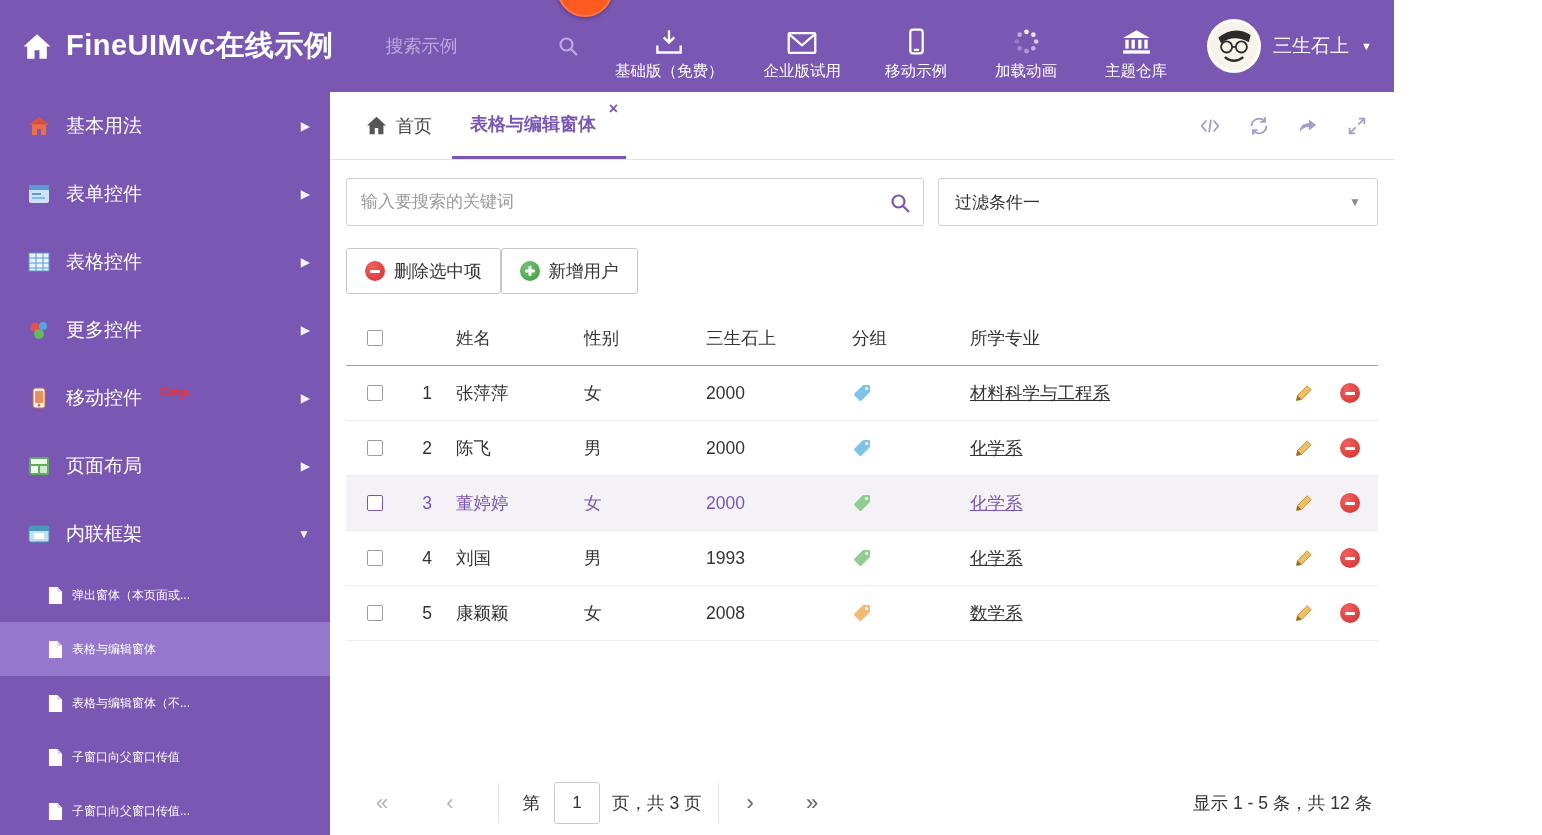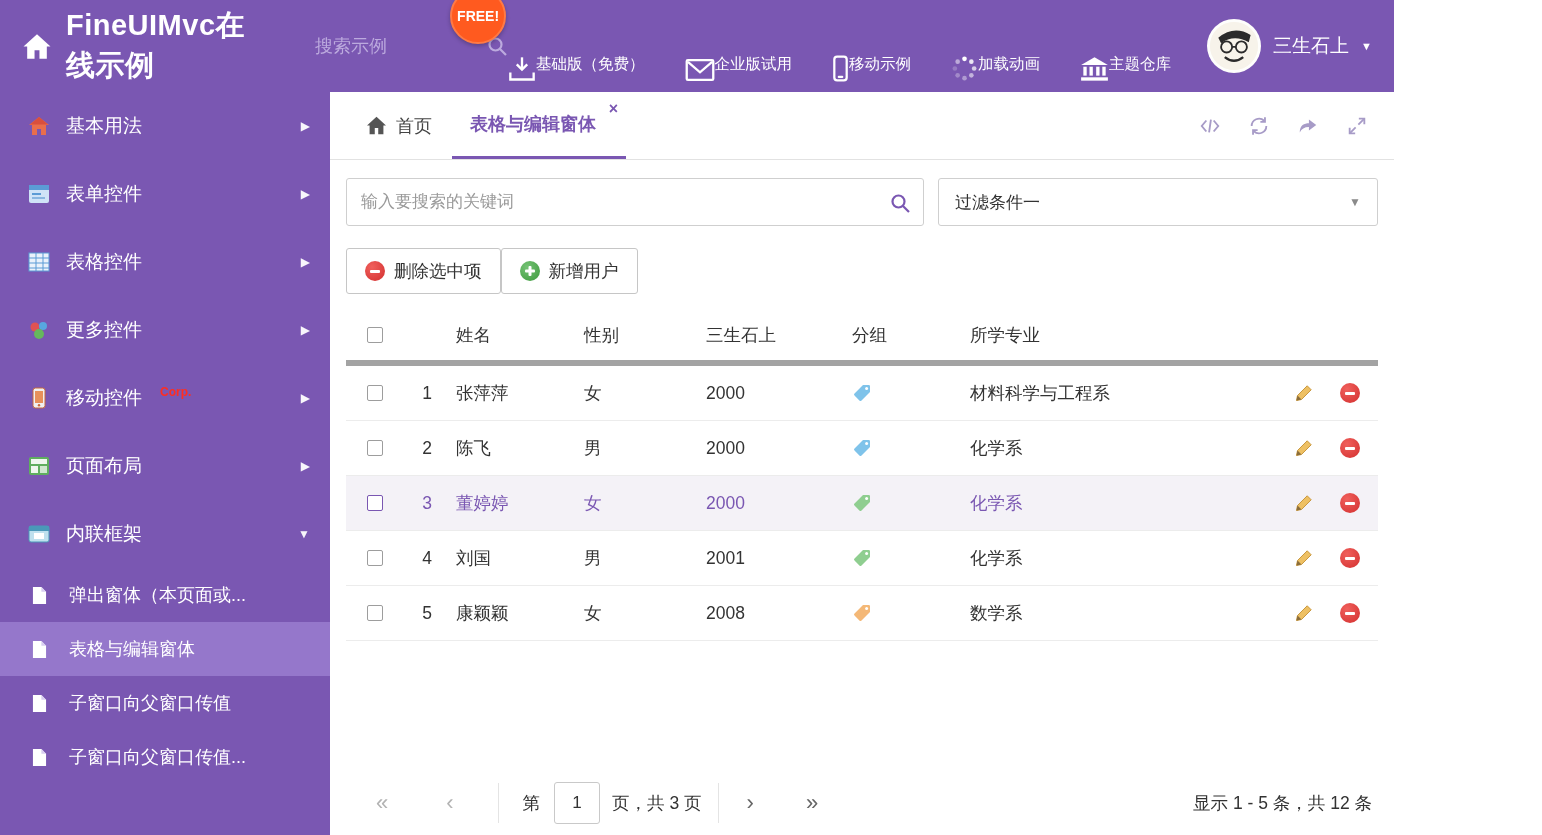--- a/index.html
+++ b/index.html
@@ -19,37 +19,37 @@
   
   .topbar{grid-column:1/3;background:var(--purple);display:flex;align-items:center;padding:0 22px;color:#fff}
   .brand{display:flex;align-items:center;gap:14px;cursor:pointer}
   .brand-title{font-size:29px;font-weight:bold;letter-spacing:.5px}
   .top-search{position:relative;margin-left:52px;display:flex;align-items:center}
   .top-search input{background:transparent;border:none;outline:none;color:#fff;font-size:18px;width:165px;
     font-family:"Liberation Sans","DejaVu Sans",sans-serif}
   .top-search input::placeholder{color:#bcaade}
   .top-search-icon{margin-left:6px;display:flex;cursor:pointer}
   .top-nav{margin-left:auto;display:flex;align-items:flex-end;gap:40px;height:100%;padding-bottom:10px}
-  .top-nav-item{position:relative;display:flex;flex-direction:row;align-items:flex-start;cursor:pointer;min-width:70px}
+  .top-nav-item{position:relative;display:flex;flex-direction:column;align-items:center;gap:6px;cursor:pointer;min-width:70px}
   .tn-icon{height:28px;display:flex;align-items:flex-end}
   .tn-label{font-size:15.5px;white-space:nowrap}
   .free-badge{position:absolute;left:-58px;top:-66px;width:56px;height:56px;border-radius:50%;
     background:#ff5a1f;border:2px solid #ff7a45;display:flex;align-items:center;justify-content:center;
     font-size:14px;font-weight:bold;color:#fff;box-shadow:0 2px 4px rgba(0,0,0,.25)}
   .user{margin-left:36px;display:flex;align-items:center;gap:12px;cursor:pointer}
   .avatar{width:54px;height:54px;border-radius:50%;overflow:hidden;border:3px solid rgba(255,255,255,.85);background:#f7f3ea;flex:none}
   .user-name{font-size:19px;white-space:nowrap}
   .user .caret{font-size:11px}
 
   
   .sidebar{background:var(--purple);color:#fff;overflow:hidden}
   .side-item{height:68px;display:flex;align-items:center;gap:16px;padding:0 20px 0 28px;font-size:19px;cursor:pointer}
   .side-item .chev{margin-left:auto;font-size:12px;opacity:.95}
   .corp-badge{color:#ff2d20;font-size:12px;font-weight:bold;margin-left:2px;position:relative;top:-6px}
-  .side-sub{height:54px;display:flex;align-items:center;gap:22px;padding-left:32px;font-size:18px;cursor:pointer}
+  .side-sub{height:54px;display:flex;align-items:center;gap:9px;padding-left:48px;font-size:12px;cursor:pointer}
   .side-sub.active{background:var(--side-active)}
 
   
   .main{background:#fff;display:flex;flex-direction:column;height:743px;overflow:hidden}
   .tabbar{height:68px;border-bottom:1px solid #e2e2e2;display:flex;align-items:stretch;padding-left:16px;flex:none}
   .tab{display:flex;align-items:center;gap:9px;padding:0 20px;font-size:18px;color:#444;cursor:pointer}
   .tab.active{position:relative;color:var(--purple);font-weight:bold;border-bottom:3px solid var(--purple);padding:0 30px 0 18px}
   .tab-close{position:absolute;top:9px;right:8px;font-size:16px;font-weight:bold;color:var(--purple);line-height:1;cursor:pointer}
   .tab-tools{margin-left:auto;display:flex;align-items:center;gap:26px;padding-right:26px}
   .tab-tools .tool{display:flex;cursor:pointer}
@@ -63,29 +63,29 @@
   .filter-box{flex:1;border:1px solid var(--border);border-radius:3px;height:48px;display:flex;align-items:center;
     justify-content:space-between;padding:0 16px;font-size:17px;cursor:pointer}
   .filter-box .caret{color:#8a8a8a;font-size:12px}
 
   .btn-row{display:flex;justify-content:flex-start;padding:10px 16px 14px;flex:none}
   .btn{height:46px;display:inline-flex;align-items:center;gap:9px;padding:0 18px;border:1px solid #c6c6c6;
     border-radius:3px;background:#fff;font-size:17.5px;color:var(--ink);cursor:pointer}
 
   .grid{margin:2px 16px 0;flex:none}
   .grow{display:grid;grid-template-columns:58px 46px 128px 122px 146px 118px 1fr 120px;align-items:center}
-  .ghead{height:56px;border-bottom:6px solid #a3a3a3;font-size:17.5px}
+  .ghead{height:56px;border-bottom:1px solid #a3a3a3;font-size:17.5px}
   .trow{height:55px;border-bottom:1px solid var(--row-line);font-size:17.5px}
   .trow.sel{background:#f4f2f7;color:var(--purple)}
   .cell-cb{display:flex;justify-content:center}
   .cb{width:16px;height:16px;border:1px solid #9d9d9d;border-radius:2px;background:#fff;cursor:pointer}
   .trow.sel .cb{border-color:var(--purple)}
   .cell-num{text-align:center}
   .cell{padding-left:6px}
-  .major-link{color:var(--ink);cursor:pointer}
+  .major-link{color:var(--ink);text-decoration:underline;cursor:pointer}
   .trow.sel .major-link{color:var(--purple)}
   .cell-act{display:flex;justify-content:flex-end;align-items:center;gap:26px;padding-right:18px}
   .ico-del{width:20px;height:20px;border-radius:50%;background:radial-gradient(circle at 35% 30%,#f0605c,#d32f2f);
     display:flex;align-items:center;justify-content:center;cursor:pointer;flex:none}
   .ico-del::after{content:"";width:10px;height:3px;background:#fff;border-radius:1px}
   .ico-add{width:20px;height:20px;border-radius:50%;background:radial-gradient(circle at 35% 30%,#74c274,#3f9a3f);
     position:relative;cursor:pointer;flex:none}
   .ico-add::before,.ico-add::after{content:"";position:absolute;left:50%;top:50%;transform:translate(-50%,-50%);background:#fff;border-radius:1px}
   .ico-add::before{width:10px;height:3px}
   .ico-add::after{width:3px;height:10px}
@@ -302,20 +302,29 @@
       </span>
       <span>表格与编辑窗体</span>
     </div>
     <div class="side-sub">
       <span style="display:flex">
         <svg width="15" height="19" viewBox="0 0 16 20">
             <path d="M1 1 H10 L15 6 V19 H1 Z" fill="#fff"></path>
             <path d="M10 1 L10 6 H15 Z" fill="#d8cdf0"></path>
           </svg>
       </span>
+      <span>表格与编辑窗体（不...</span>
+    </div>
+    <div class="side-sub">
+      <span style="display:flex">
+        <svg width="15" height="19" viewBox="0 0 16 20">
+            <path d="M1 1 H10 L15 6 V19 H1 Z" fill="#fff"></path>
+            <path d="M10 1 L10 6 H15 Z" fill="#d8cdf0"></path>
+          </svg>
+      </span>
       <span>子窗口向父窗口传值</span>
     </div>
     <div class="side-sub">
       <span style="display:flex">
         <svg width="15" height="19" viewBox="0 0 16 20">
             <path d="M1 1 H10 L15 6 V19 H1 Z" fill="#fff"></path>
             <path d="M10 1 L10 6 H15 Z" fill="#d8cdf0"></path>
           </svg>
       </span>
       <span>子窗口向父窗口传值...</span>
@@ -488,21 +497,21 @@
         </span>
       </div>
 
       <div class="grow trow">
         <span class="cell-cb">
             <span class="cb"></span>
           </span>
         <span class="cell-num">4</span>
         <span class="cell">刘国</span>
         <span class="cell">男</span>
-        <span class="cell">2001</span>
+        <span class="cell">1993</span>
         <span class="cell tag-ico">
           <svg width="20" height="20" viewBox="0 0 20 20">
               <path d="M11 2 H16.8 A1.2 1.2 0 0 1 18 3.2 V9 L9.5 17.5 A1.5 1.5 0 0 1 7.4 17.5 L2.5 12.6 A1.5 1.5 0 0 1 2.5 10.5 Z" fill="#8fce90"></path>
               <circle cx="14.6" cy="5.4" r="1.5" fill="#fff"></circle>
             </svg>
         </span>
         <span class="cell"><a class="major-link">化学系</a></span>
         <span class="cell-act">
           <span class="ico-edit">
             <svg width="20" height="20" viewBox="0 0 20 20">

